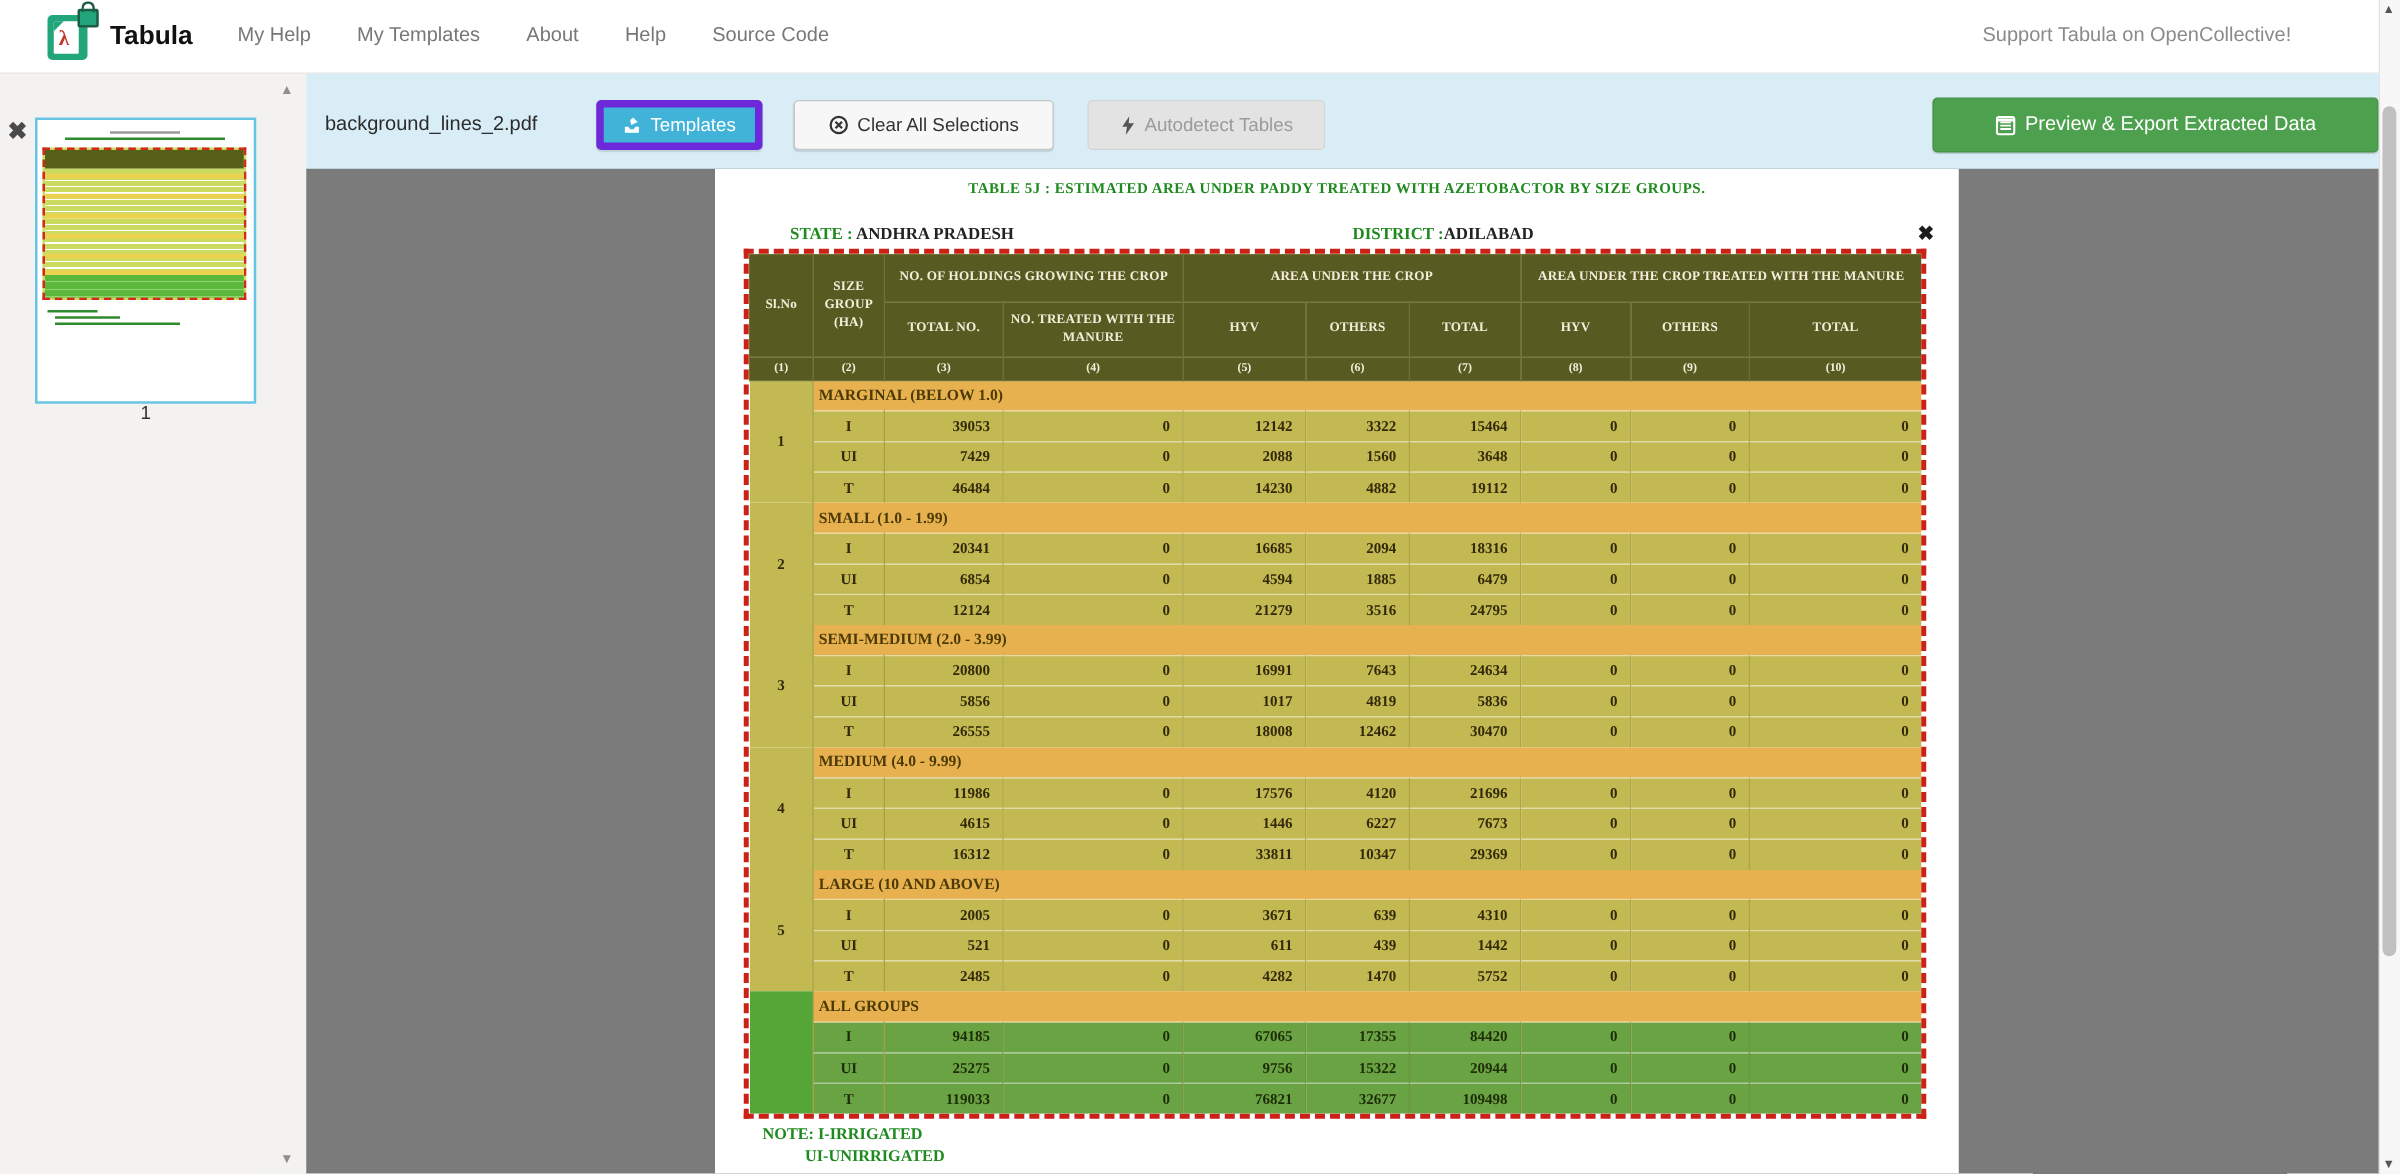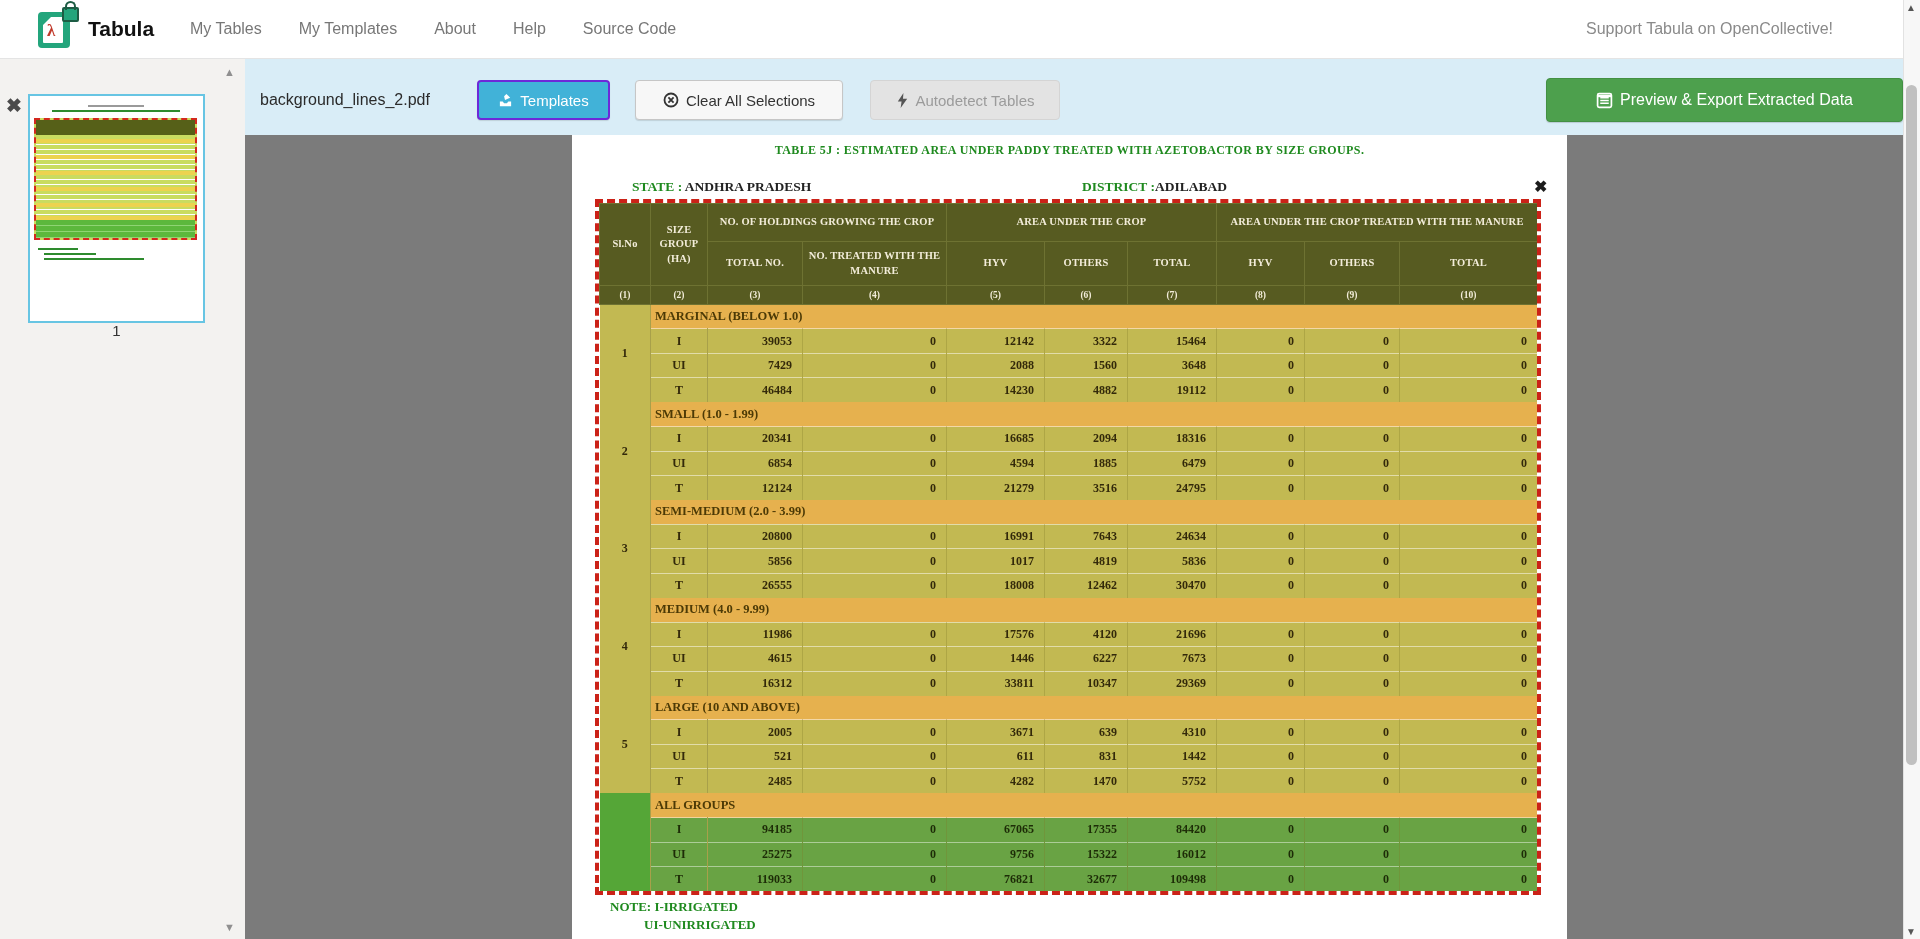--- a/index.html
+++ b/index.html
@@ -18,21 +18,21 @@
   .logo-shackle{position:absolute;left:27px;top:-8px;width:7px;height:7px;border:2.5px solid #1d5c44;border-bottom:none;border-radius:6px 6px 0 0;}
   .brand{position:absolute;left:88px;top:0;height:58px;line-height:58px;font-size:21px;font-weight:bold;color:#111;}
   .nav-links{position:absolute;left:190px;top:0;height:58px;display:flex;gap:37px;align-items:center;}
   .nav-links a{color:#777;font-size:16px;text-decoration:none;cursor:pointer;white-space:nowrap;}
   .support{position:absolute;right:87px;top:0;height:58px;line-height:58px;color:#8a8a8a;font-size:16px;cursor:pointer;}
 
   
   .toolbar{position:absolute;left:245px;top:58px;width:1659px;height:79px;background:#d9edf7;}
   .filename{position:absolute;left:15px;top:22px;height:40px;line-height:40px;font-size:16px;color:#2b2b2b;}
   .btn{position:absolute;top:22px;height:40px;border-radius:4px;font-size:15px;display:flex;align-items:center;justify-content:center;gap:7px;cursor:pointer;box-sizing:border-box;white-space:nowrap;}
-  .btn-templates{left:232px;width:133px;background:#41b2d8;border:2px solid #6d28d9;color:#fff;box-shadow:0 1px 1px rgba(0,0,0,.12);}
+  .btn-templates{left:232px;width:133px;background:#41b2d8;border:6px solid #6d28d9;color:#fff;box-shadow:0 1px 1px rgba(0,0,0,.12);}
   .btn-clear{left:390px;width:208px;background:#f7f7f7;border:1px solid #c6c6c6;color:#333;box-shadow:0 1px 1px rgba(0,0,0,.12);}
   .btn-autodetect{left:625px;width:190px;background:#e3e3e3;border:1px solid #d4d4d4;color:#9b9b9b;cursor:default;}
   .btn-export{left:1301px;top:20px;width:357px;height:44px;background:#4da04d;border:1px solid #439043;color:#fff;font-size:16px;box-shadow:0 1px 1px rgba(0,0,0,.15);}
   .icon-svg{display:inline-block;vertical-align:middle;}
 
   
   .sidebar{position:absolute;left:0;top:58px;width:245px;height:881px;background:#f3f2f0;}
   .sb-close{position:absolute;left:6px;top:38px;font-size:19px;font-weight:bold;color:#4a4a4a;cursor:pointer;line-height:20px;}
   .sb-up{position:absolute;left:224px;top:8px;font-size:11px;color:#8f8f8f;cursor:pointer;}
   .sb-down{position:absolute;left:224px;bottom:6px;font-size:11px;color:#8f8f8f;cursor:pointer;}
@@ -102,21 +102,21 @@
     <div class="logo">
       <div class="logo-doc"></div>
       <div class="logo-page"></div>
       <div class="logo-fold"></div>
       <div class="logo-lambda">λ</div>
       <div class="logo-lock"></div>
       <div class="logo-shackle"></div>
     </div>
     <div class="brand">Tabula</div>
     <div class="nav-links" id="nav-links">
-        <a>My Tables</a>
+        <a>My Help</a>
         <a>My Templates</a>
         <a>About</a>
         <a>Help</a>
         <a>Source Code</a>
       </div>
     <div class="support">Support Tabula on OpenCollective!</div>
   </div>
 
   <div class="sidebar">
     <div class="sb-close">✖</div>
@@ -403,21 +403,21 @@
               <td class="nv">4310</td>
               <td class="nv">0</td>
               <td class="nv">0</td>
               <td class="nv">0</td>
             </tr>
             <tr>
               <td class="rl">UI</td>
               <td class="nv">521</td>
               <td class="nv">0</td>
               <td class="nv">611</td>
-              <td class="nv">831</td>
+              <td class="nv">439</td>
               <td class="nv">1442</td>
               <td class="nv">0</td>
               <td class="nv">0</td>
               <td class="nv">0</td>
             </tr>
             <tr>
               <td class="rl">T</td>
               <td class="nv">2485</td>
               <td class="nv">0</td>
               <td class="nv">4282</td>
@@ -441,21 +441,21 @@
               <td class="nv">0</td>
               <td class="nv">0</td>
               <td class="nv">0</td>
             </tr>
             <tr class="green">
               <td class="rl">UI</td>
               <td class="nv">25275</td>
               <td class="nv">0</td>
               <td class="nv">9756</td>
               <td class="nv">15322</td>
-              <td class="nv">16012</td>
+              <td class="nv">20944</td>
               <td class="nv">0</td>
               <td class="nv">0</td>
               <td class="nv">0</td>
             </tr>
             <tr class="green">
               <td class="rl">T</td>
               <td class="nv">119033</td>
               <td class="nv">0</td>
               <td class="nv">76821</td>
               <td class="nv">32677</td>

